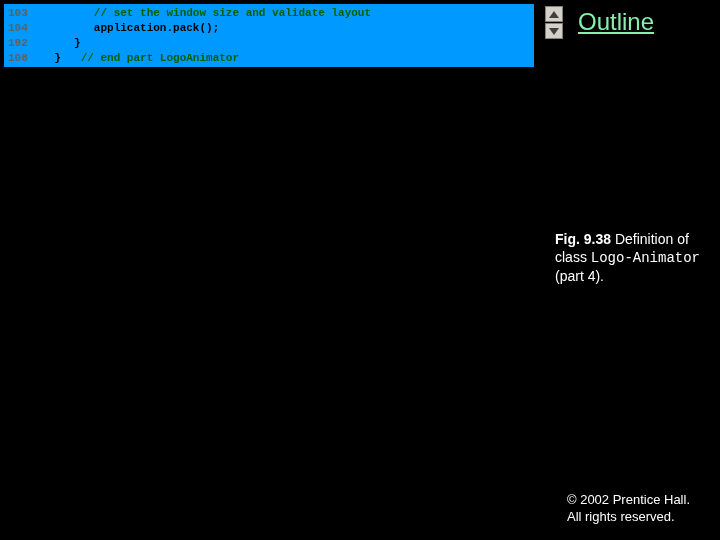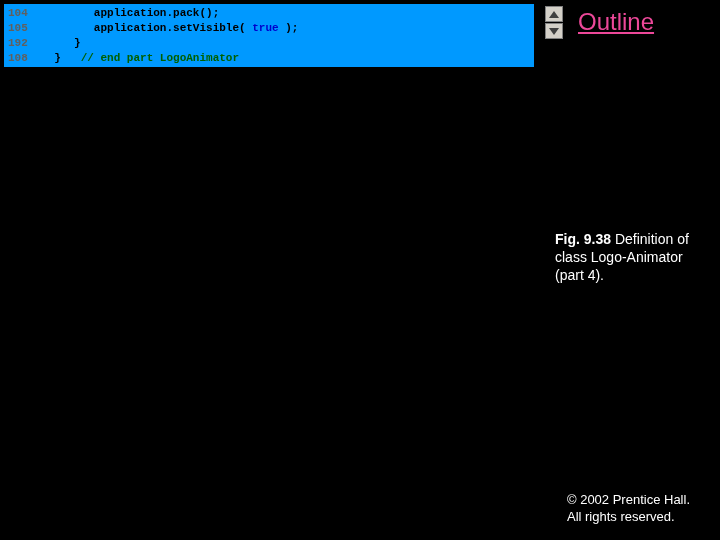--- a/index.html
+++ b/index.html
@@ -45,52 +45,52 @@
       display: flex;
       align-items: center;
       justify-content: center;
       cursor: pointer;
     }
     .nav-btn svg { display: block; }
     .outline-label {
       position: absolute;
       top: 8px;
       left: 578px;
-      color: #ec4899;
+      color: #86efac;
       font-size: 24px;
       font-family: Arial, sans-serif;
       text-decoration: underline;
     }
     .caption {
       position: absolute;
       top: 230px;
       left: 555px;
       width: 160px;
       color: #fff;
       font-size: 14px;
       line-height: 1.3;
     }
     .caption .fig-label { font-weight: bold; }
-    .caption .classname { font-family: Liberation Sans, sans-serif; margin-top: 48px; }
+    .caption .classname { font-family: Liberation Mono, monospace; margin-top: 48px; }
     .copyright {
       position: absolute;
       bottom: 14px;
       right: 30px;
       color: #fff;
       font-size: 13px;
       text-align: left;
       line-height: 1.3;
     }
   </style>
 </head>
 <body>
 
 <div class="code-block" id="code-block">
+    <div class="code-line"><span class="linenum">103 </span>         <span class="comment">// set the window size and validate layout</span></div>
     <div class="code-line"><span class="linenum">104 </span>         <span class="">application.pack();</span></div>
-    <div class="code-line"><span class="linenum">105 </span>         <span class="">application.setVisible( </span><span class="keyword">true</span><span class=""> );</span></div>
     <div class="code-line"><span class="linenum">192 </span>      <span class="">}</span></div>
     <div class="code-line"><span class="linenum">108 </span>   <span class="">}   </span><span class="comment">// end part LogoAnimator</span></div>
   </div>
 
 <div class="nav-buttons">
   <div class="nav-btn">
     <svg width="10" height="7">
         <polygon points="5,0 10,7 0,7" fill="#404040"></polygon>
       </svg>
   </div>

